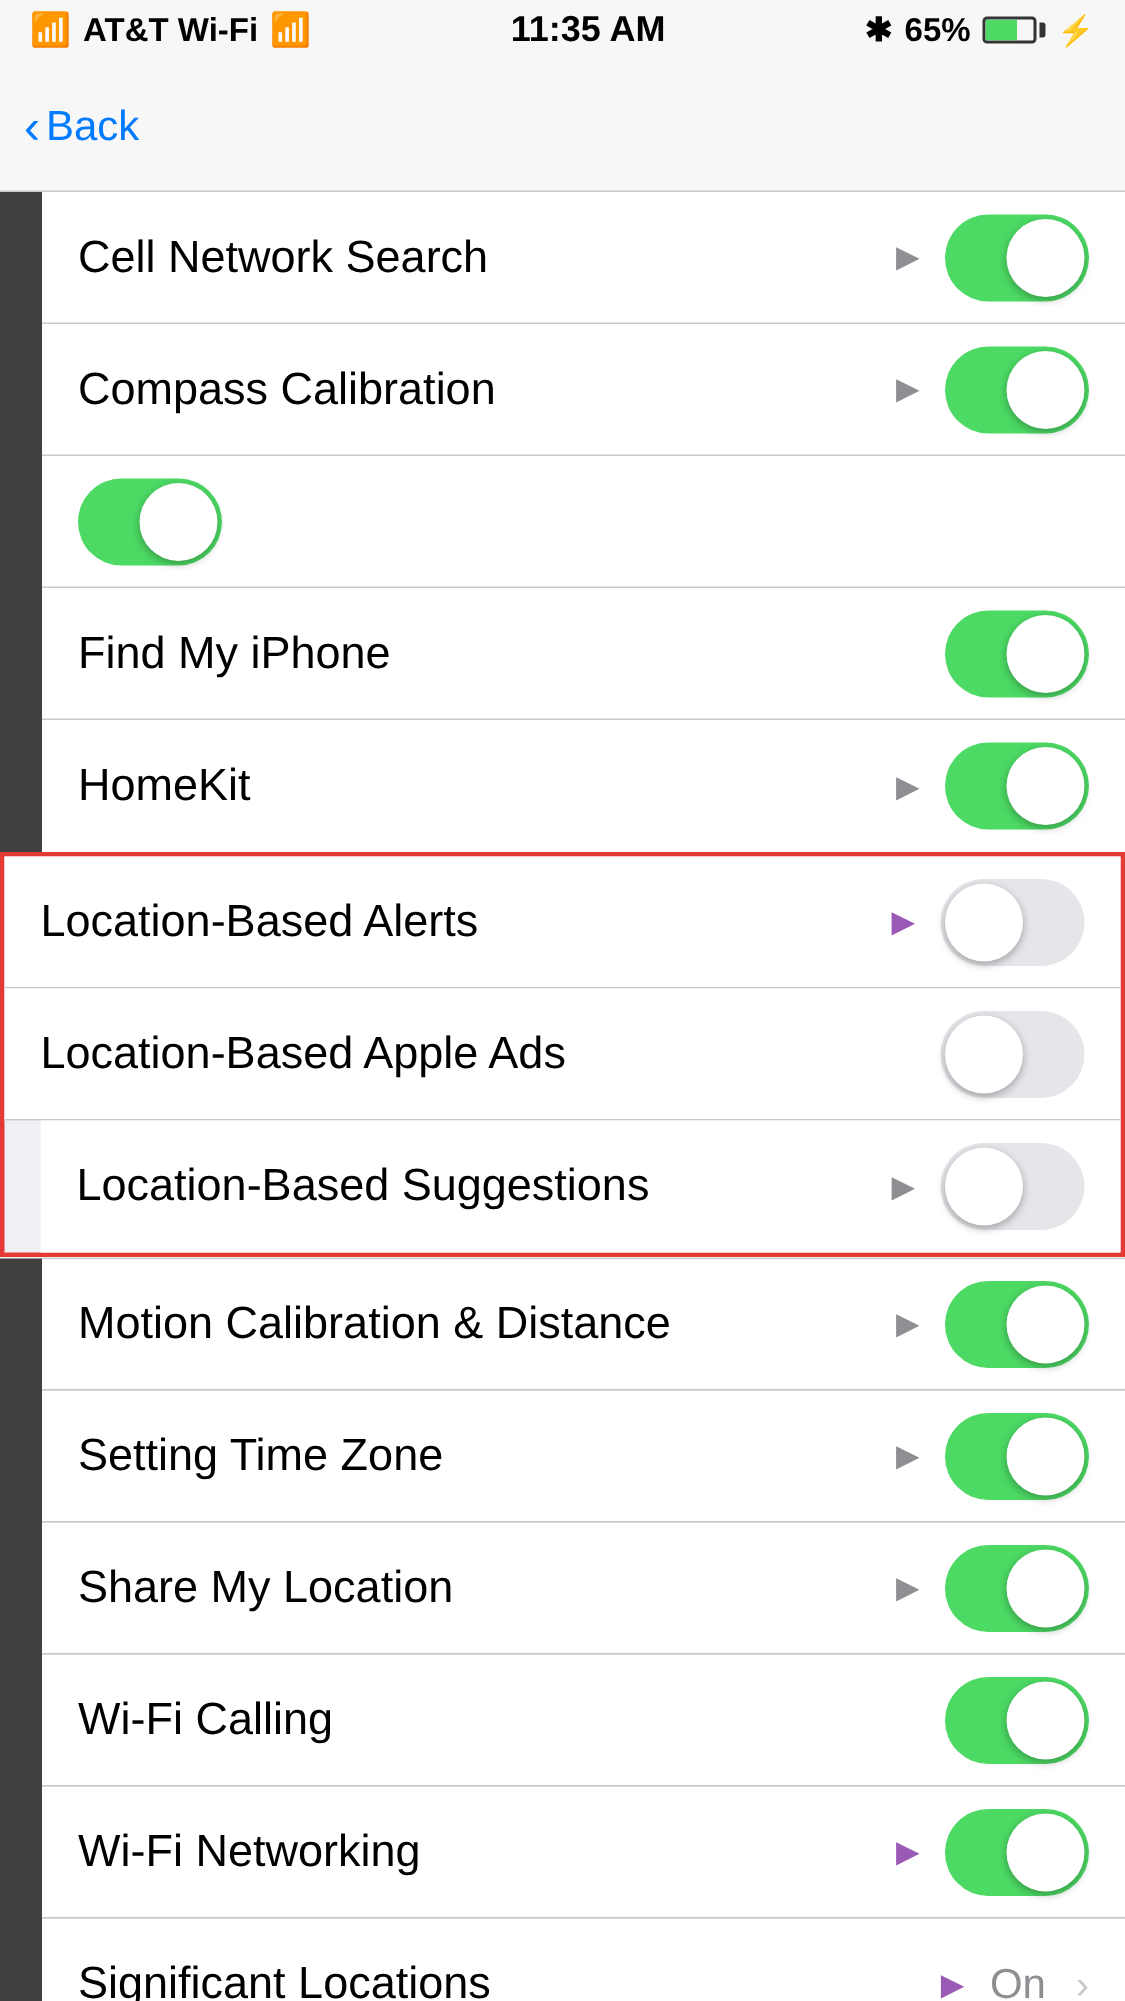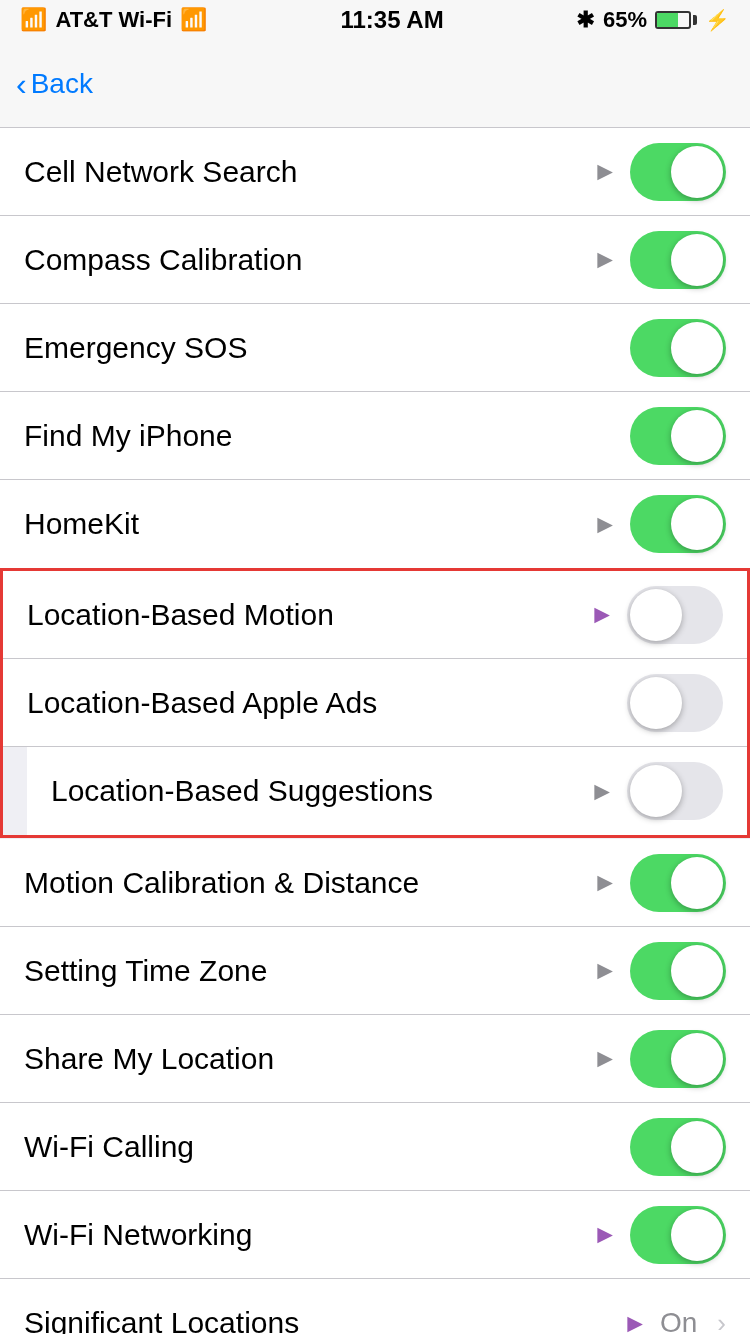--- a/index.html
+++ b/index.html
@@ -178,21 +178,22 @@
       font-size: 28px;
       color: #8e8e93;
       margin-right: 8px;
     }
     .sig-loc-chevron {
       font-size: 26px;
       color: #c7c7cc;
     }
 
     .section-wrapper {
-      background: #6d28d9;
+      background: #404040;
+      padding-left: 28px;
     }
     
     
     .partial-top {
       height: 60px;
       overflow: hidden;
     }
   </style>
 </head>
 <body>
@@ -240,21 +241,20 @@
     <span class="list-item-label">Compass Calibration</span>
     <div class="list-item-right">
       <span class="arrow-icon arrow-gray">►</span>
       <div class="toggle on">
         <div class="toggle-knob"></div>
       </div>
     </div>
   </div>
 
   <div class="list-item">
-    <span class="list-item-label">Emergency SOS</span>
     <div class="list-item-right">
       <div class="toggle on">
         <div class="toggle-knob"></div>
       </div>
     </div>
   </div>
 
   <div class="list-item">
     <span class="list-item-label">Find My iPhone</span>
     <div class="list-item-right">
@@ -272,21 +272,21 @@
         <div class="toggle-knob"></div>
       </div>
     </div>
   </div>
 
 </div>
 
 <div class="highlighted-section">
 
   <div class="list-item" style="background:#fff;">
-    <span class="list-item-label">Location-Based Motion</span>
+    <span class="list-item-label">Location-Based Alerts</span>
     <div class="list-item-right">
       <span class="arrow-icon arrow-purple">►</span>
       <div class="toggle off">
         <div class="toggle-knob"></div>
       </div>
     </div>
   </div>
 
   <div class="list-item" style="background:#fff;align-items:center;">
     <span class="list-item-label">Location-Based Apple Ads</span>

